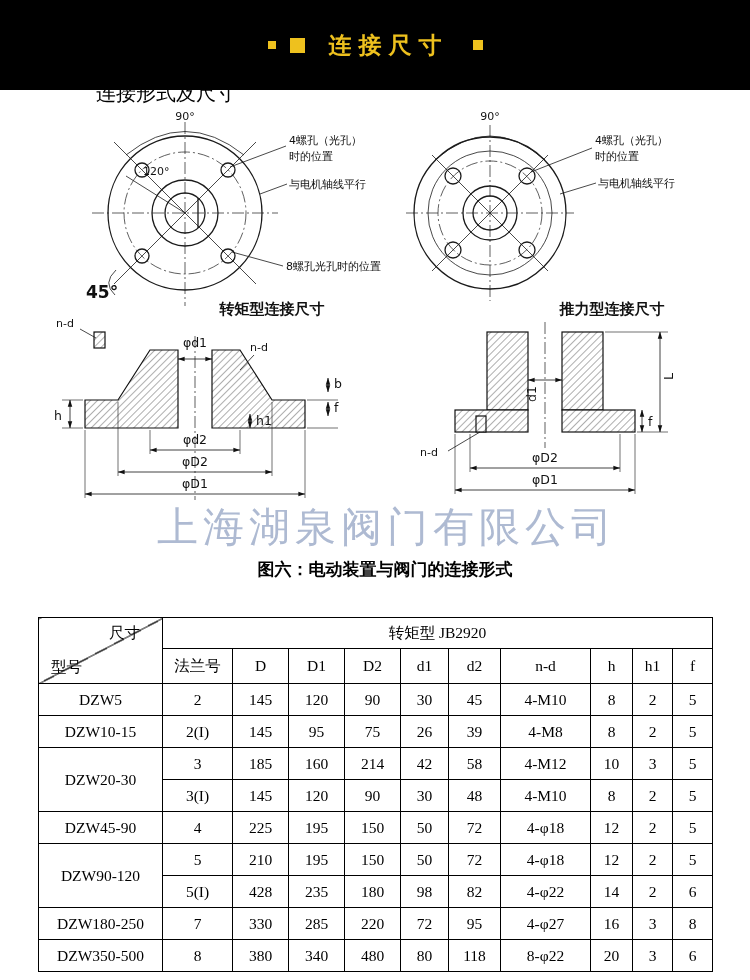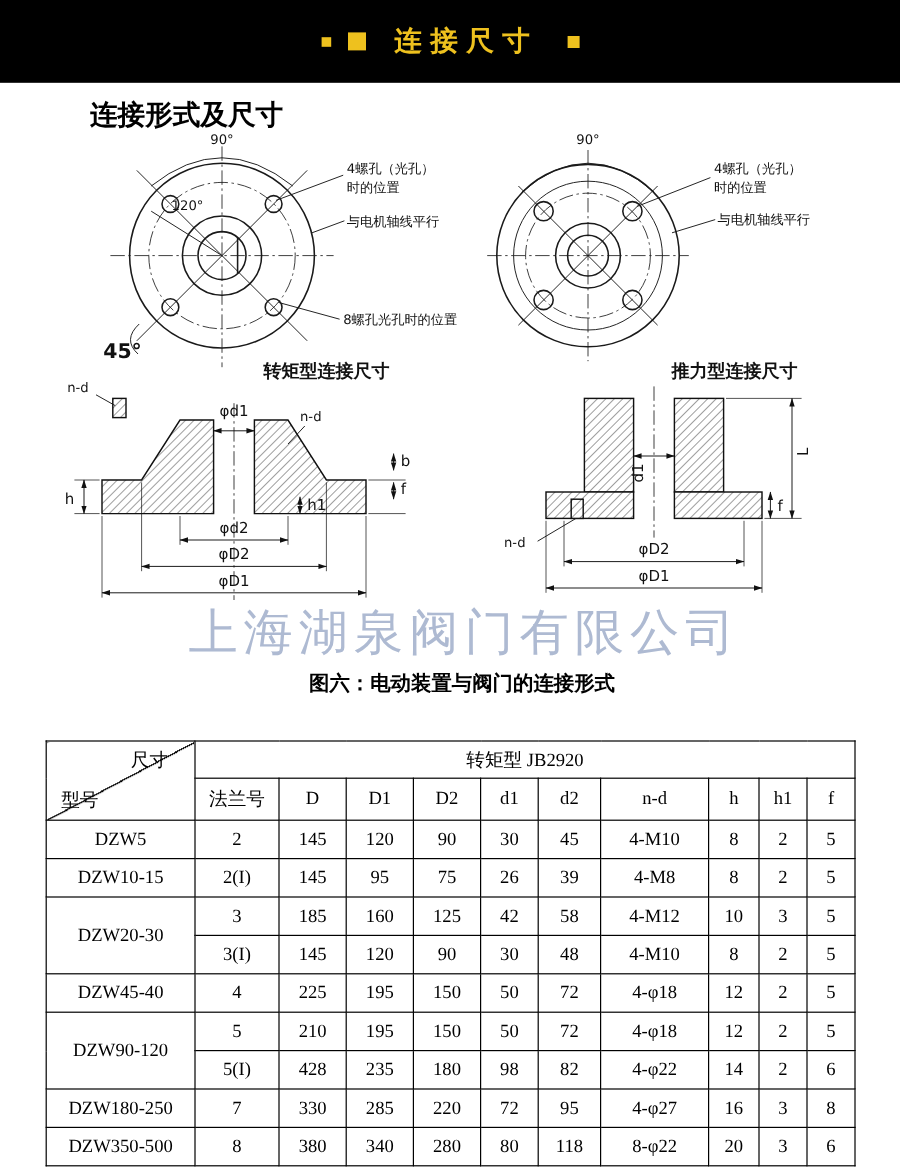--- a/index.html
+++ b/index.html
@@ -1,30 +1,30 @@
 <!DOCTYPE html>
 <html><head>
 <meta charset="utf-8">
 <style>
   html,body{margin:0;padding:0;}
   body{width:750px;height:980px;background:#fff;font-family:"Liberation Serif","DejaVu Serif",serif;color:#000;}
   .page{position:relative;width:750px;height:980px;overflow:hidden;background:#fff;}
 
   
-  .banner{position:absolute;top:0;left:0;width:750px;height:69px;background:#000;
+  .banner{position:absolute;top:0;left:0;width:750px;height:90px;background:#000;
           display:flex;align-items:center;justify-content:center;}
   .banner .sq{background:#eec11e;display:inline-block;}
   .sq-s{width:8px;height:8px;margin-right:14px;}
   .sq-l{width:15px;height:15px;margin-right:24px;}
   .sq-r{width:10px;height:10px;margin-left:24px;}
   .banner-title{margin:0;font-family:"DejaVu Sans","Liberation Sans",sans-serif;
                 font-size:23px;font-weight:bold;color:#eec11e;letter-spacing:7px;}
 
   
-  .section-title{position:absolute;top:80px;left:75px;margin:0;font-size:23px;font-weight:bold;}
+  .section-title{position:absolute;top:80px;left:96px;margin:0;font-size:20px;font-weight:normal;}
   .diagram-svg{position:absolute;top:80px;left:0;}
   .watermark{position:absolute;top:500px;left:12px;width:750px;text-align:center;
              font-size:41px;letter-spacing:5px;color:#aab7d0;opacity:.95;white-space:nowrap;}
   .figure-caption{position:absolute;top:558px;left:0;width:750px;text-align:center;
                   font-size:17px;font-weight:bold;padding-left:10px;}
 
   
   .solid{fill:none;stroke:#1a1a1a;stroke-width:1.3;}
   .thin{fill:none;stroke:#1a1a1a;stroke-width:0.8;}
   .cl{fill:none;stroke:#1a1a1a;stroke-width:0.7;stroke-dasharray:12 3 2 3;}
@@ -300,42 +300,42 @@
           <td>4-M8</td>
           <td>8</td>
           <td>2</td>
           <td>5</td>
         </tr>
         <tr>
           <td rowspan="2">DZW20-30</td>
           <td>3</td>
           <td>185</td>
           <td>160</td>
-          <td>125</td>
+          <td>214</td>
           <td>42</td>
           <td>58</td>
           <td>4-M12</td>
           <td>10</td>
           <td>3</td>
           <td>5</td>
         </tr>
         <tr>
           <td>3(I)</td>
           <td>145</td>
           <td>120</td>
           <td>90</td>
           <td>30</td>
           <td>48</td>
           <td>4-M10</td>
           <td>8</td>
           <td>2</td>
           <td>5</td>
         </tr>
         <tr>
-          <td rowspan="1">DZW45-40</td>
+          <td rowspan="1">DZW45-90</td>
           <td>4</td>
           <td>225</td>
           <td>195</td>
           <td>150</td>
           <td>50</td>
           <td>72</td>
           <td>4-φ18</td>
           <td>12</td>
           <td>2</td>
           <td>5</td>
@@ -376,21 +376,21 @@
           <td>4-φ27</td>
           <td>16</td>
           <td>3</td>
           <td>8</td>
         </tr>
         <tr>
           <td rowspan="1">DZW350-500</td>
           <td>8</td>
           <td>380</td>
           <td>340</td>
-          <td>280</td>
+          <td>480</td>
           <td>80</td>
           <td>118</td>
           <td>8-φ22</td>
           <td>20</td>
           <td>3</td>
           <td>6</td>
         </tr>
       </tbody>
   </table>
 

